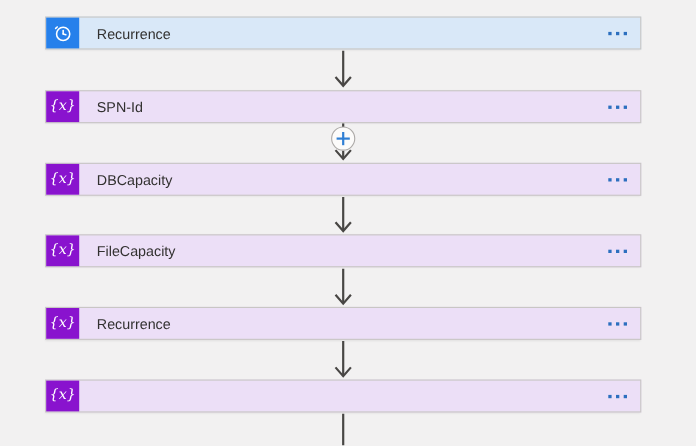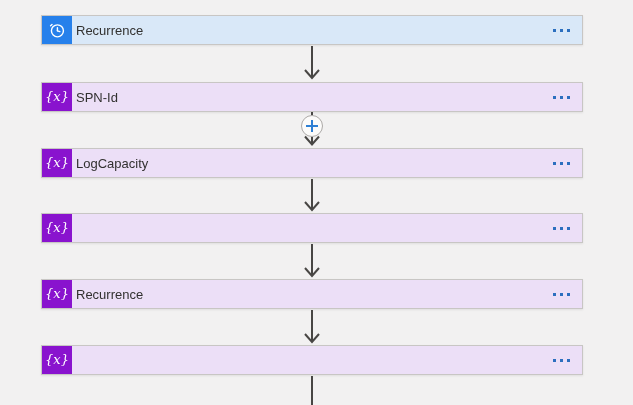--- a/index.html
+++ b/index.html
@@ -40,21 +40,21 @@
     font-style:italic;
     font-size:13px;
     color:#fff;
     line-height:1;
     padding-bottom:1px;
   }
   .label{
     font-size:13px;
     color:#323130;
     align-self:center;
-    margin-left:4px;
+    margin-left:16px;
     white-space:nowrap;
   }
   .menu{
     margin-left:auto;
     align-self:stretch;
     display:flex;
     align-items:center;
     gap:4px;
     border:none;
     background:transparent;
@@ -136,39 +136,40 @@
       <path d="M9 25 L9 31"></path>
       <path d="M2 24.5 L9 32.5 L16 24.5"></path>
     </svg>
   </div>
   <button class="plus-btn"></button>
 
   <div class="card" style="top:148px">
     <div class="icon-box">
       <span class="vx">{x}</span>
     </div>
-    <span class="label">LogCapacity</span>
+    <span class="label">DBCapacity</span>
     <button class="menu">
         <i></i>
         <i></i>
         <i></i>
       </button>
   </div>
 
   <div class="connector" style="top:179px">
     <svg width="18" height="34" viewBox="0 0 18 34" fill="none" stroke="#484644" stroke-width="2">
       <path d="M9 0 L9 30"></path>
       <path d="M2 23 L9 31 L16 23"></path>
     </svg>
   </div>
 
   <div class="card" style="top:213px">
     <div class="icon-box">
       <span class="vx">{x}</span>
     </div>
+    <span class="label">FileCapacity</span>
     <button class="menu">
         <i></i>
         <i></i>
         <i></i>
       </button>
   </div>
 
   <div class="connector" style="top:244px">
     <svg width="18" height="34" viewBox="0 0 18 34" fill="none" stroke="#484644" stroke-width="2">
       <path d="M9 0 L9 31"></path>

